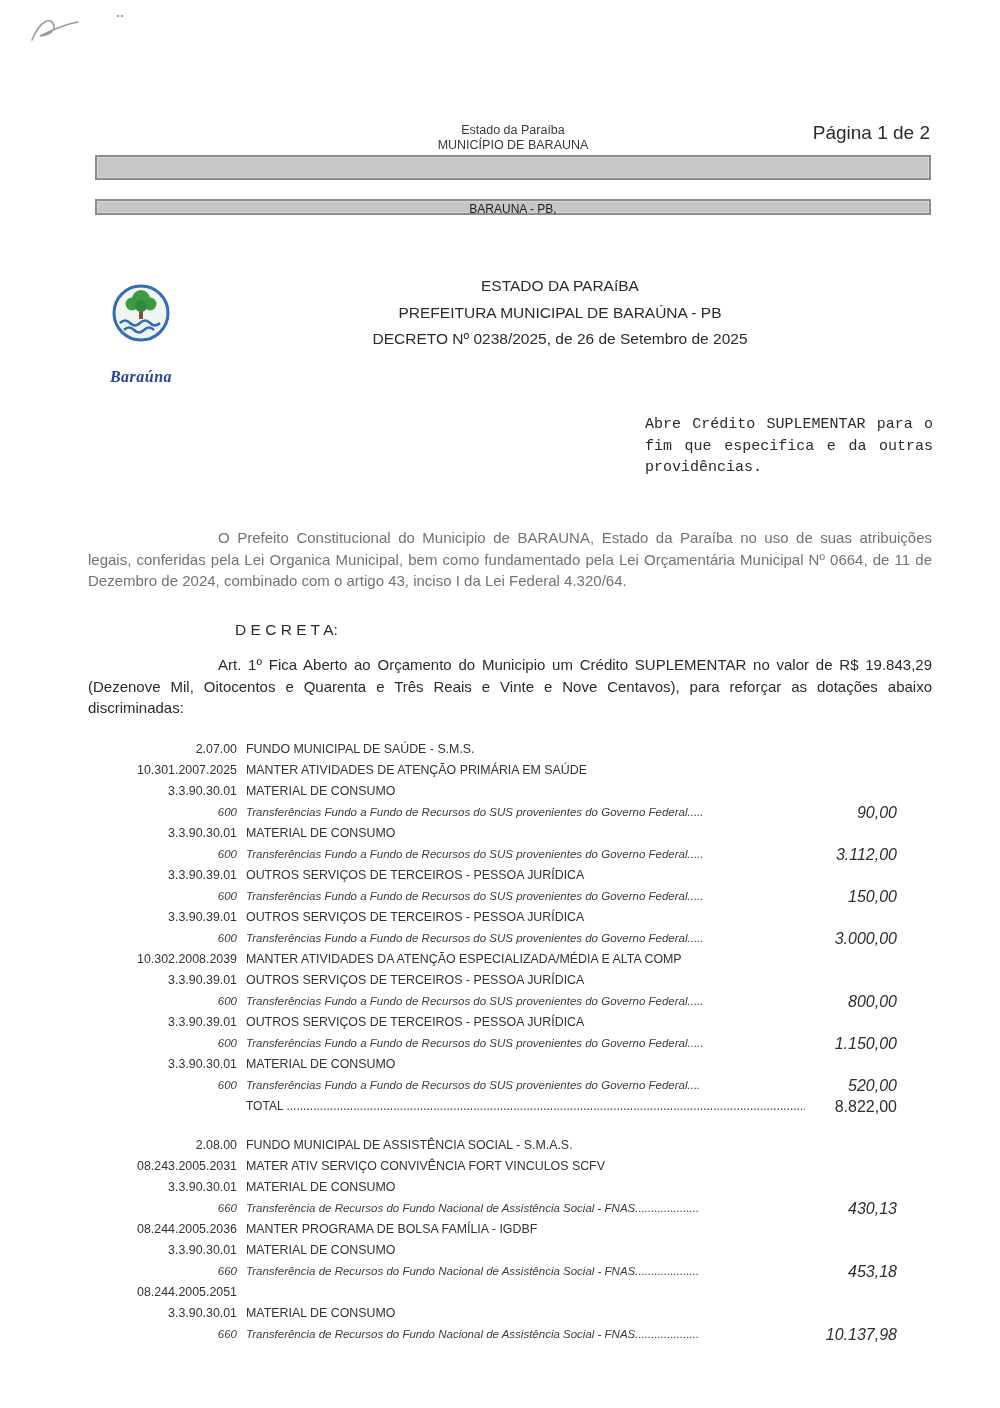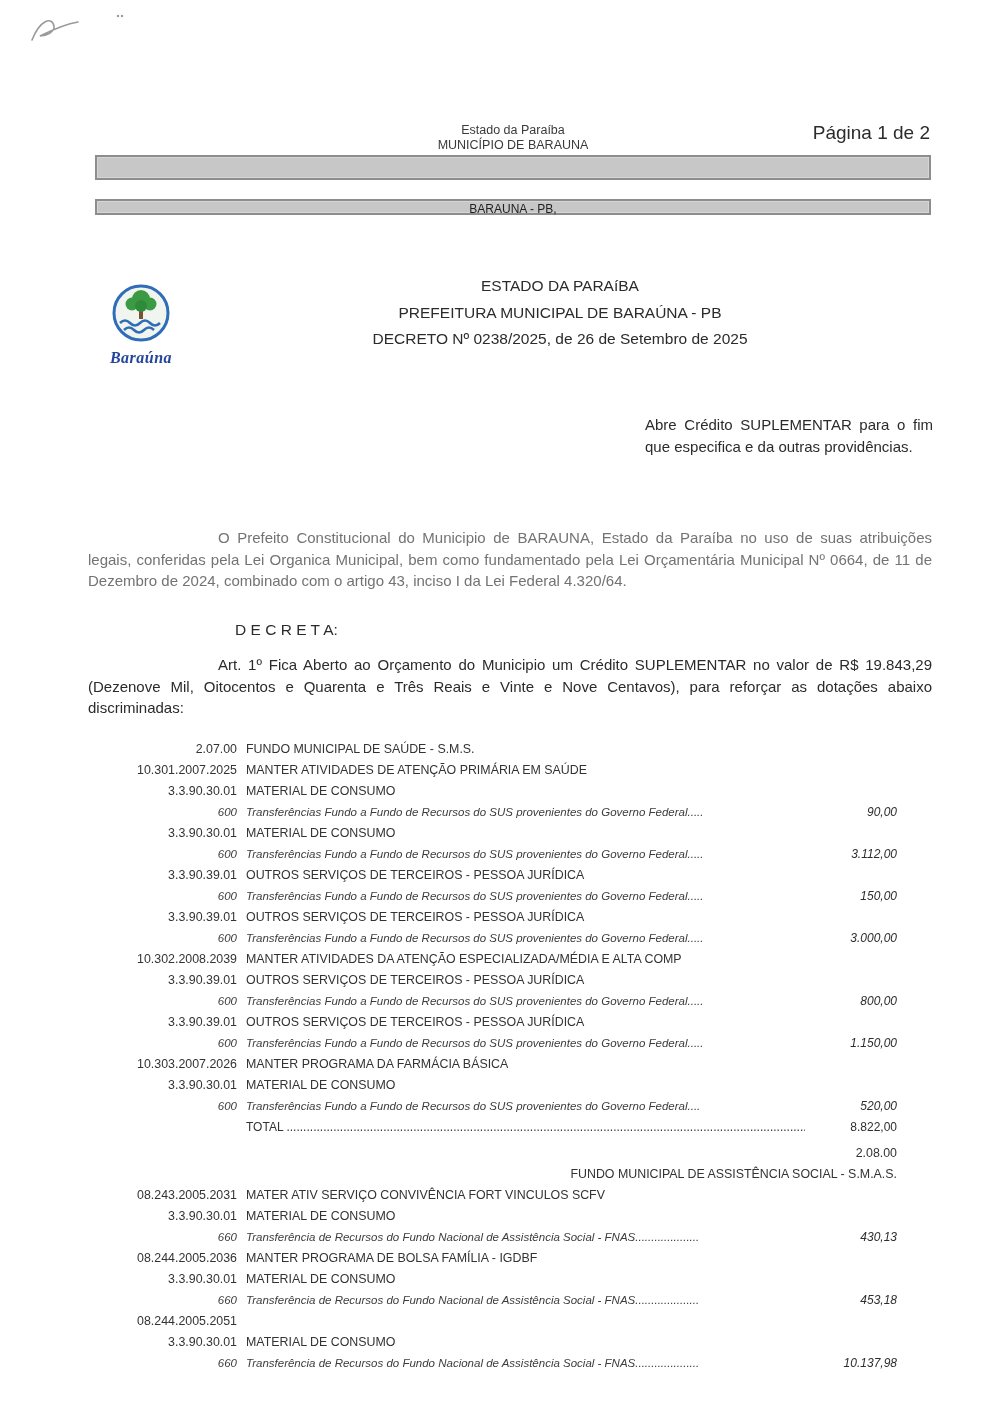--- a/index.html
+++ b/index.html
@@ -14,41 +14,41 @@
   .doc-header{position:absolute;top:123px;left:95px;width:836px;text-align:center;
     font-size:12.5px;line-height:15px;color:#3a3a3a;}
   .page-number{position:absolute;top:122px;right:70px;font-size:19px;color:#2c2c2c;}
   
   .bar{position:absolute;left:95px;width:836px;box-sizing:border-box;
     background:#c7c7c7;border:2px solid #8d8d8d;box-shadow:inset 0 0 0 1px #d6d6d6;}
   .bar1{top:155px;height:25px;}
   .bar2{top:199px;height:16px;text-align:center;font-size:12px;line-height:17px;color:#1f1f1f;}
   
   .logo-block{position:absolute;top:283px;left:103px;width:76px;text-align:center;}
-  .logo-caption{margin-top:0;font-family:"Liberation Serif", serif;
+  .logo-caption{margin-top:19px;font-family:"Liberation Serif", serif;
     font-weight:bold;font-style:italic;font-size:16px;color:#24459c;letter-spacing:.5px;}
   
   .title-block{position:absolute;top:273px;left:190px;width:740px;text-align:center;
     font-size:15.5px;line-height:26.5px;color:#2b2b2b;}
   
   .ementa{position:absolute;top:414px;left:645px;width:288px;text-align:justify;
-    font-size:15px;line-height:21.5px;color:#2b2b2b;}
+    font-size:15px;line-height:21.5px;color:#2b2b2b;font-family:Liberation Mono, monospace;}
   
   .preambulo{position:absolute;top:527px;left:88px;width:844px;text-align:justify;
     text-indent:130px;font-size:15px;line-height:21.5px;color:#737373;}
   .decreta{position:absolute;top:621px;left:235px;font-size:15.5px;color:#2b2b2b;}
   .art1{position:absolute;top:654px;left:88px;width:844px;text-align:justify;
     text-indent:130px;font-size:15px;line-height:21.5px;color:#2b2b2b;}
   
   .tbl{position:absolute;top:739px;left:95px;width:802px;}
-  .trow{display:flex;align-items:flex-end;line-height:21px;}
-  .trow.gap{margin-top:5px;flex-direction:column;}
+  .trow{display:flex;align-items:center;line-height:21px;}
+  .trow.gap{margin-top:18px;}
   .trow .code{width:142px;flex:none;text-align:right;white-space:nowrap;}
   .trow .desc{flex:1;margin-left:9px;white-space:nowrap;overflow:hidden;}
-  .trow .val{width:92px;flex:none;text-align:right;font-size:12px;color:#2d2d2d;}
+  .trow .val{width:92px;flex:none;text-align:right;font-size:16px;color:#2d2d2d;}
   .k-section,.k-program,.k-element{font-size:12.4px;color:#333;}
   .k-item{font-size:11.5px;color:#3c3c3c;font-style:italic;}
   .k-total .desc{font-size:12px;color:#333;}
   .k-total .code{font-size:12px;}
 </style>
 </head>
 <body>
 
 <div class="page">
 
@@ -165,25 +165,20 @@
       <div class="trow k-element">
         <span class="code">3.3.90.39.01</span>
         <span class="desc">OUTROS SERVIÇOS DE TERCEIROS -  PESSOA JURÍDICA</span>
         <span class="val"></span>
       </div>
       <div class="trow k-item">
         <span class="code">600</span>
         <span class="desc">Transferências Fundo a Fundo de Recursos do SUS provenientes do Governo Federal.....</span>
         <span class="val">1.150,00</span>
       </div>
-      <div class="trow k-program">
-        <span class="code">10.303.2007.2026</span>
-        <span class="desc">MANTER PROGRAMA DA FARMÁCIA BÁSICA</span>
-        <span class="val"></span>
-      </div>
       <div class="trow k-element">
         <span class="code">3.3.90.30.01</span>
         <span class="desc">MATERIAL DE CONSUMO</span>
         <span class="val"></span>
       </div>
       <div class="trow k-item">
         <span class="code">600</span>
         <span class="desc">Transferências Fundo a Fundo de Recursos do SUS provenientes do Governo Federal....</span>
         <span class="val">520,00</span>
       </div>

